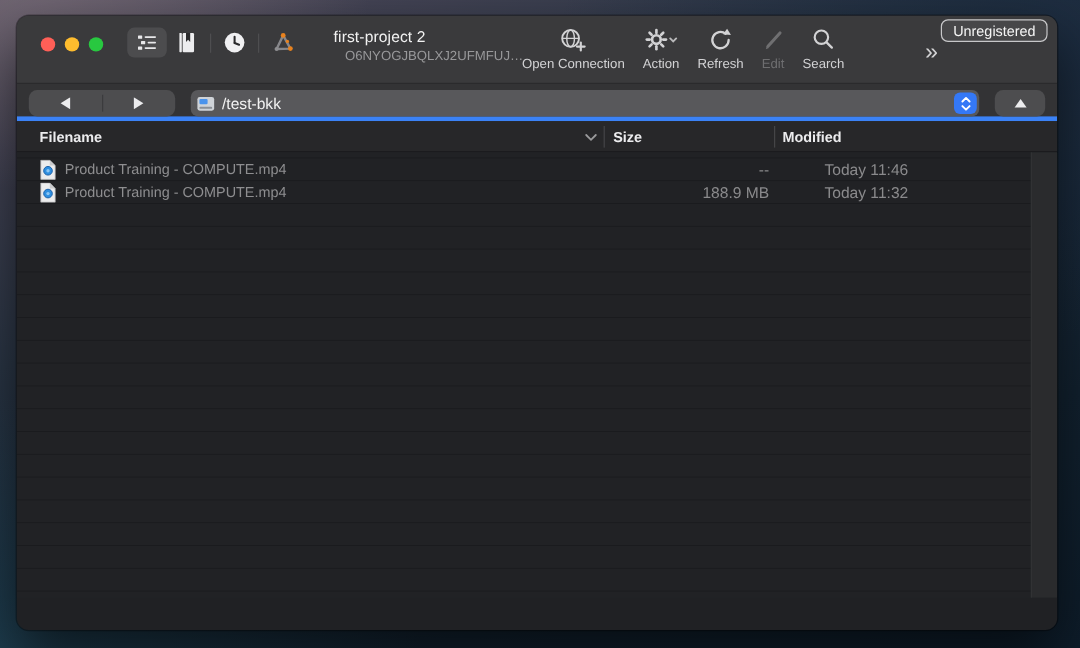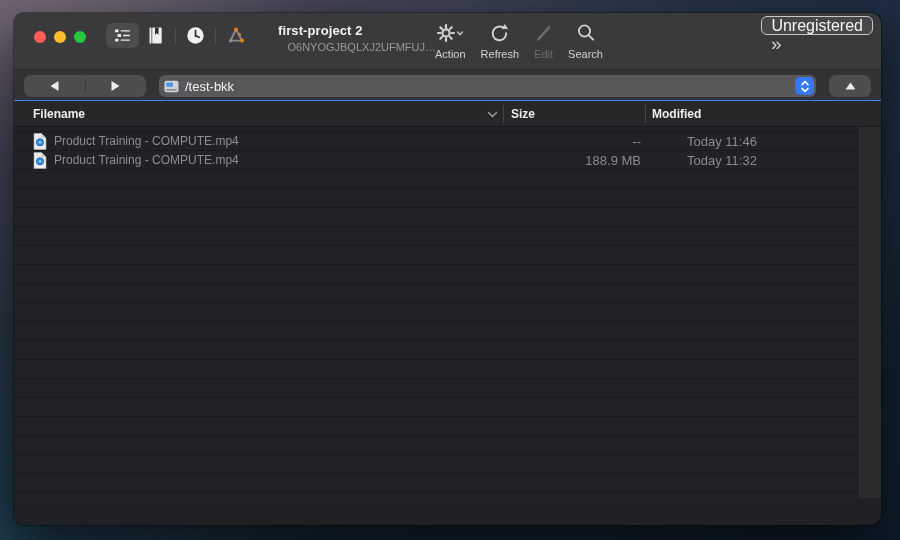--- a/index.html
+++ b/index.html
@@ -24,35 +24,35 @@
   }
   
   .toolbar { position:absolute; left:0; top:0; width:100%; height:57px; background:#3a3a3c; border-bottom:1px solid #2a2a2c; }
   .traffic { position:absolute; left:20px; top:18px; display:flex; gap:8px; }
   .traffic span { width:12px; height:12px; border-radius:50%; display:block; }
   .seggroup { position:absolute; left:92px; top:10px; height:25px; display:flex; align-items:center; }
   .segbtn { width:33px; height:25px; border:none; background:transparent; border-radius:6px; display:flex; align-items:center; justify-content:center; }
   .segbtn.selected { background:#4c4c4e; }
   .vdiv { width:1px; height:16px; background:#4e4e50; margin:0 3px; }
   .titleblock { position:absolute; left:264px; top:10px; width:158px; }
-  .wtitle { font-size:13px; font-weight:bold; color:#f2f2f2; letter-spacing:0.1px; }
+  .wtitle { font-size:13px; font-weight:normal; color:#f2f2f2; letter-spacing:0.1px; }
   .wsub { font-size:11px; color:#98989a; margin-top:3px; white-space:nowrap;text-align:right; }
   .actions { position:absolute; left:421px; top:7px; display:flex; gap:15px; }
   .tbtn { display:flex; flex-direction:column; align-items:center; justify-content:flex-start; }
   .ticon { height:26px; display:flex; align-items:center; justify-content:center; }
   .tlabel { font-size:11px; color:#d2d2d4; margin-top:2px; white-space:nowrap; }
   .tbtn.disabled .tlabel { color:#6e6e70; }
   .overflow { position:absolute; left:757px; top:21px; font-size:19px; color:#d2d2d4; line-height:1; }
   .badge {
     position:absolute; right:8px; top:3px; height:19px; padding:0 9px;
     border:1px solid #c7c7c9; border-radius:6px; background:rgba(255,255,255,0.07);
-    font-size:16px; color:#f5f5f5; display:flex; align-items:center;
-  }
-  
-  .navrow { position:absolute; left:0; top:57px; width:100%; height:31px; background:#333335; border-bottom:1px solid #3b82f6; }
+    font-size:12px; color:#f5f5f5; display:flex; align-items:center;
+  }
+  
+  .navrow { position:absolute; left:0; top:57px; width:100%; height:31px; background:#333335; border-bottom:4px solid #3b82f6; }
   .backfwd { position:absolute; left:10px; top:5px; width:122px; height:22px; background:#4d4d4f; border-radius:7px; display:flex; }
   .navbtn { flex:1; display:flex; align-items:center; justify-content:center; border:none; background:transparent; }
   .bfdiv { width:1px; height:14px; background:#3b3b3d; align-self:center; }
   .pathfield {
     position:absolute; left:145px; top:5px; width:657px; height:22px;
     background:#58585b; border-radius:6px; display:flex; align-items:center; padding-left:5px;
   }
   .pathtext { font-size:13px; color:#f2f2f2; margin-left:6px; }
   .stepper { position:absolute; right:2px; top:2px; width:19px; height:18px; background:#3478f6; border-radius:5px; display:flex; align-items:center; justify-content:center; border:none; }
   .upbtn { position:absolute; left:815px; top:5px; width:42px; height:22px; background:#4d4d4f; border-radius:7px; display:flex; align-items:center; justify-content:center; border:none; }
@@ -138,20 +138,32 @@
           </span>
         </button>
       </div>
 
       <div class="titleblock">
         <div class="wtitle">first-project 2</div>
         <div class="wsub">O6NYOGJBQLXJ2UFMFUJ…</div>
       </div>
 
       <div class="actions">
+        <div class="tbtn">
+          <div class="ticon">
+            <svg width="23" height="21" viewBox="0 0 23 21">
+              <circle cx="9.5" cy="9" r="7" fill="none" stroke="#d2d2d4" stroke-width="1.6"></circle>
+              <ellipse cx="9.5" cy="9" rx="3.2" ry="7" fill="none" stroke="#d2d2d4" stroke-width="1.2"></ellipse>
+              <line x1="2.6" y1="9" x2="16.4" y2="9" stroke="#d2d2d4" stroke-width="1.2"></line>
+              <line x1="18" y1="12.5" x2="18" y2="19" stroke="#d2d2d4" stroke-width="1.8" stroke-linecap="round"></line>
+              <line x1="14.8" y1="15.8" x2="21.2" y2="15.8" stroke="#d2d2d4" stroke-width="1.8" stroke-linecap="round"></line>
+            </svg>
+          </div>
+          <div class="tlabel">Open Connection</div>
+        </div>
         <div class="tbtn">
           <div class="ticon">
             <svg width="28" height="21" viewBox="0 0 28 21">
               <g stroke="#d2d2d4" stroke-width="2.2" stroke-linecap="round" fill="none">
                 <circle cx="10" cy="10" r="3.6"></circle>
                 <line x1="15.6" y1="10" x2="18" y2="10"></line>
                   <line x1="14" y1="14" x2="15.7" y2="15.7"></line>
                 <line x1="10" y1="15.6" x2="10" y2="18"></line>
                   <line x1="6" y1="14" x2="4.3" y2="15.7"></line>
                 <line x1="4.4" y1="10" x2="2" y2="10"></line>

